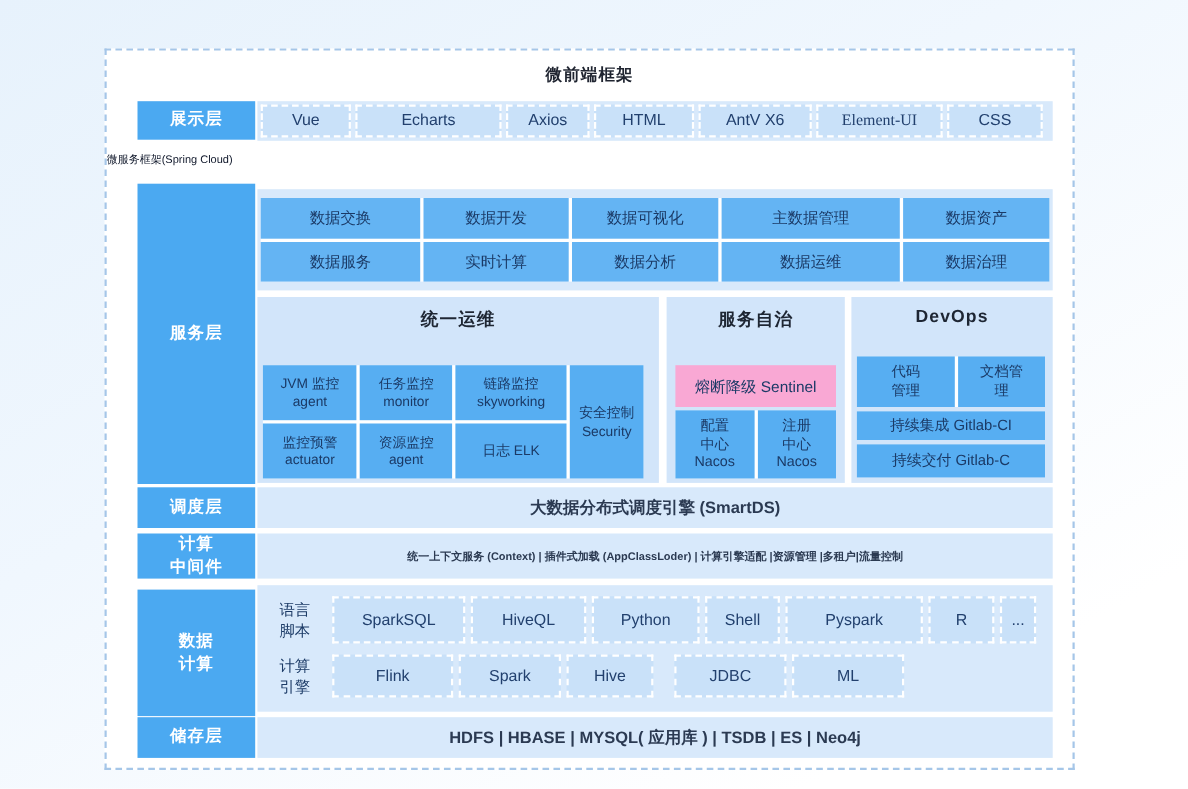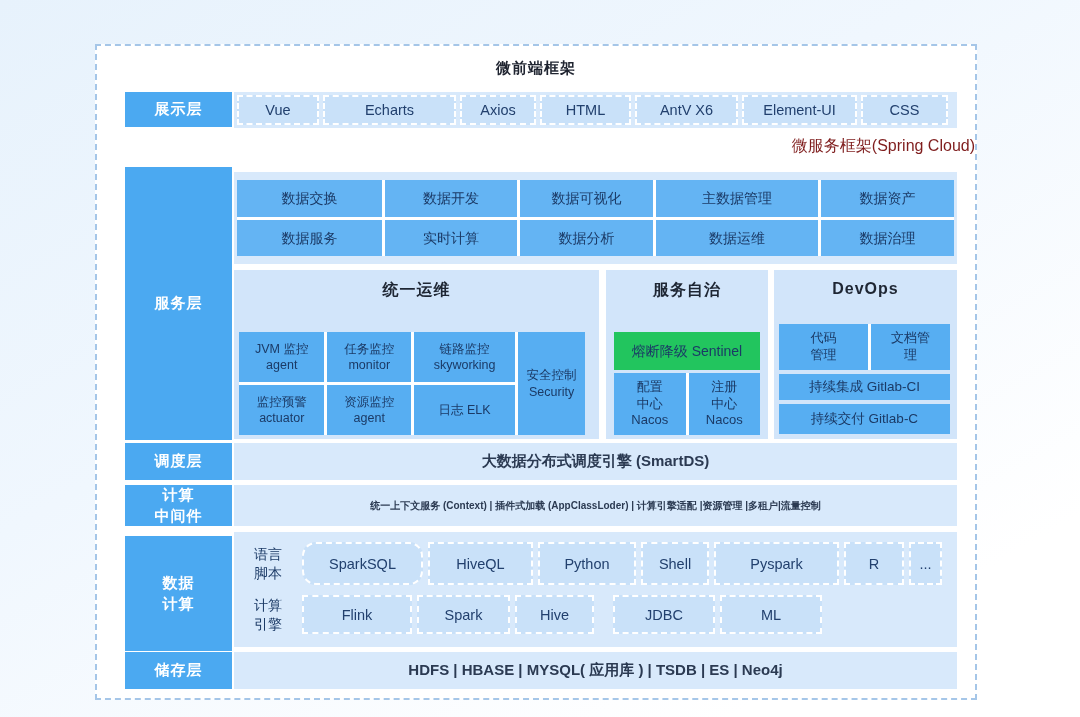--- a/index.html
+++ b/index.html
@@ -11,21 +11,21 @@
   .frame{
     position:absolute;left:95px;top:44px;width:882px;height:656px;
     background:#ffffff;border:2px dashed #a5c6e8;box-sizing:border-box;
   }
   .title{
     position:absolute;top:13px;left:0;right:0;text-align:center;
     font-size:15px;font-weight:bold;color:#1f2430;letter-spacing:1px;
   }
   .subtitle{
     position:absolute;top:89px;left:0;right:0;height:22px;line-height:22px;
-    text-align:right;font-size:16px;color:#7f1d1d;
+    text-align:left;font-size:10px;color:#0f172a;
   }
   .layer-label{
     position:absolute;left:28px;width:107px;background:#4BA9F1;color:#ffffff;
     font-weight:bold;font-size:15px;display:flex;align-items:center;justify-content:center;
     text-align:center;white-space:pre-line;line-height:1.35;letter-spacing:1px;
   }
   .lbl-presentation{top:46px;height:35px;}
   .lbl-service{top:121px;height:273px;}
   .lbl-sched{top:397px;height:37px;}
   .lbl-middleware{top:439px;height:41px;}
@@ -47,21 +47,21 @@
   .dash-box{
     background:#C9E1F9;border:2px dashed #ffffff;box-sizing:border-box;
     color:#22406e;display:flex;align-items:center;justify-content:center;
     font-size:14.5px;flex:0 0 auto;height:30px;
   }
   .row-presentation > .dash-box:nth-child(1){width:82px;}
   .row-presentation > .dash-box:nth-child(2){width:133px;}
   .row-presentation > .dash-box:nth-child(3){width:76px;}
   .row-presentation > .dash-box:nth-child(4){width:91px;}
   .row-presentation > .dash-box:nth-child(5){width:103px;}
-  .row-presentation > .dash-box:nth-child(6){width:115px;}
+  .row-presentation > .dash-box:nth-child(6){width:115px;font-family:Liberation Serif, serif;}
   .row-presentation > .dash-box:nth-child(7){width:87px;}
 
   .svc-grid{display:grid;height:100%;grid-template-columns:145fr 132fr 133fr 162fr 133fr;
     grid-auto-rows:1fr;gap:3px;background:#ffffff;}
   .cell{
     background:#64B4F3;color:#1B3A66;display:flex;align-items:center;justify-content:center;
     text-align:center;white-space:pre-line;line-height:1.3;font-size:14px;box-sizing:border-box;
   }
 
   .panel{position:absolute;top:224px;height:169px;background:#D2E5FA;}
@@ -71,21 +71,21 @@
   .panel-title{position:absolute;top:10px;left:0;right:0;text-align:center;
     font-size:16px;font-weight:bold;color:#1e2633;letter-spacing:1px;}
 
   .ops-grid{position:absolute;left:5px;right:14px;top:62px;bottom:4px;
     display:grid;grid-template-columns:87fr 85fr 103fr 68fr;grid-template-rows:1fr 1fr;
     gap:3px;background:#ffffff;}
   .ops-grid .cell{background:#57AEF2;font-size:12.5px;}
   .ops-span{grid-column:4;grid-row:1 / 3;}
   .ops-grid .cell:nth-child(5){grid-column:1;grid-row:2;}
 
-  .auto-top{position:absolute;left:8px;right:8px;top:62px;height:38px;background:#22c55e;font-size:14px;}
+  .auto-top{position:absolute;left:8px;right:8px;top:62px;height:38px;background:#f9a8d4;font-size:14px;}
   .auto-grid{position:absolute;left:8px;right:8px;top:103px;bottom:4px;
     display:grid;grid-template-columns:1fr 1fr;gap:3px;background:#ffffff;}
   .auto-grid .cell{background:#57AEF2;font-size:13px;}
 
   .devops-row{position:absolute;left:5px;right:7px;top:54px;height:46px;
     display:grid;grid-template-columns:89fr 79fr;gap:3px;background:#ffffff;}
   .devops-row .cell{background:#57AEF2;font-size:13px;}
   .devops-bar{position:absolute;left:5px;right:7px;background:#57AEF2;font-size:13.5px;}
   .bar1{top:104px;height:26px;}
   .bar2{top:134px;height:30px;}
@@ -93,21 +93,21 @@
   .sub-label{
     position:absolute;left:0;width:68px;display:flex;align-items:center;justify-content:center;
     text-align:center;white-space:pre-line;font-size:14px;color:#1B3A66;line-height:1.3;
   }
   .script-label{top:10px;height:43px;}
   .engine-label{top:63px;height:39px;}
   .box-row{position:absolute;left:68px;right:6px;display:flex;gap:5px;align-items:stretch;}
   .scripts{top:10px;height:43px;}
   .engines{top:63px;height:39px;}
   .box-row .dash-box{height:auto;}
-  .scripts > .dash-box:nth-child(1){width:121px;border-radius:14px;}
+  .scripts > .dash-box:nth-child(1){width:121px;}
   .scripts > .dash-box:nth-child(2){width:105px;}
   .scripts > .dash-box:nth-child(3){width:98px;}
   .scripts > .dash-box:nth-child(4){width:68px;}
   .scripts > .dash-box:nth-child(5){width:125px;}
   .scripts > .dash-box:nth-child(6){width:60px;}
   .scripts > .dash-box:nth-child(7){width:33px;}
   .engines > .dash-box:nth-child(1){width:110px;}
   .engines > .dash-box:nth-child(2){width:93px;}
   .engines > .dash-box:nth-child(3){width:79px;}
   .engines > .dash-box:nth-child(4){width:102px;margin-left:14px;}

